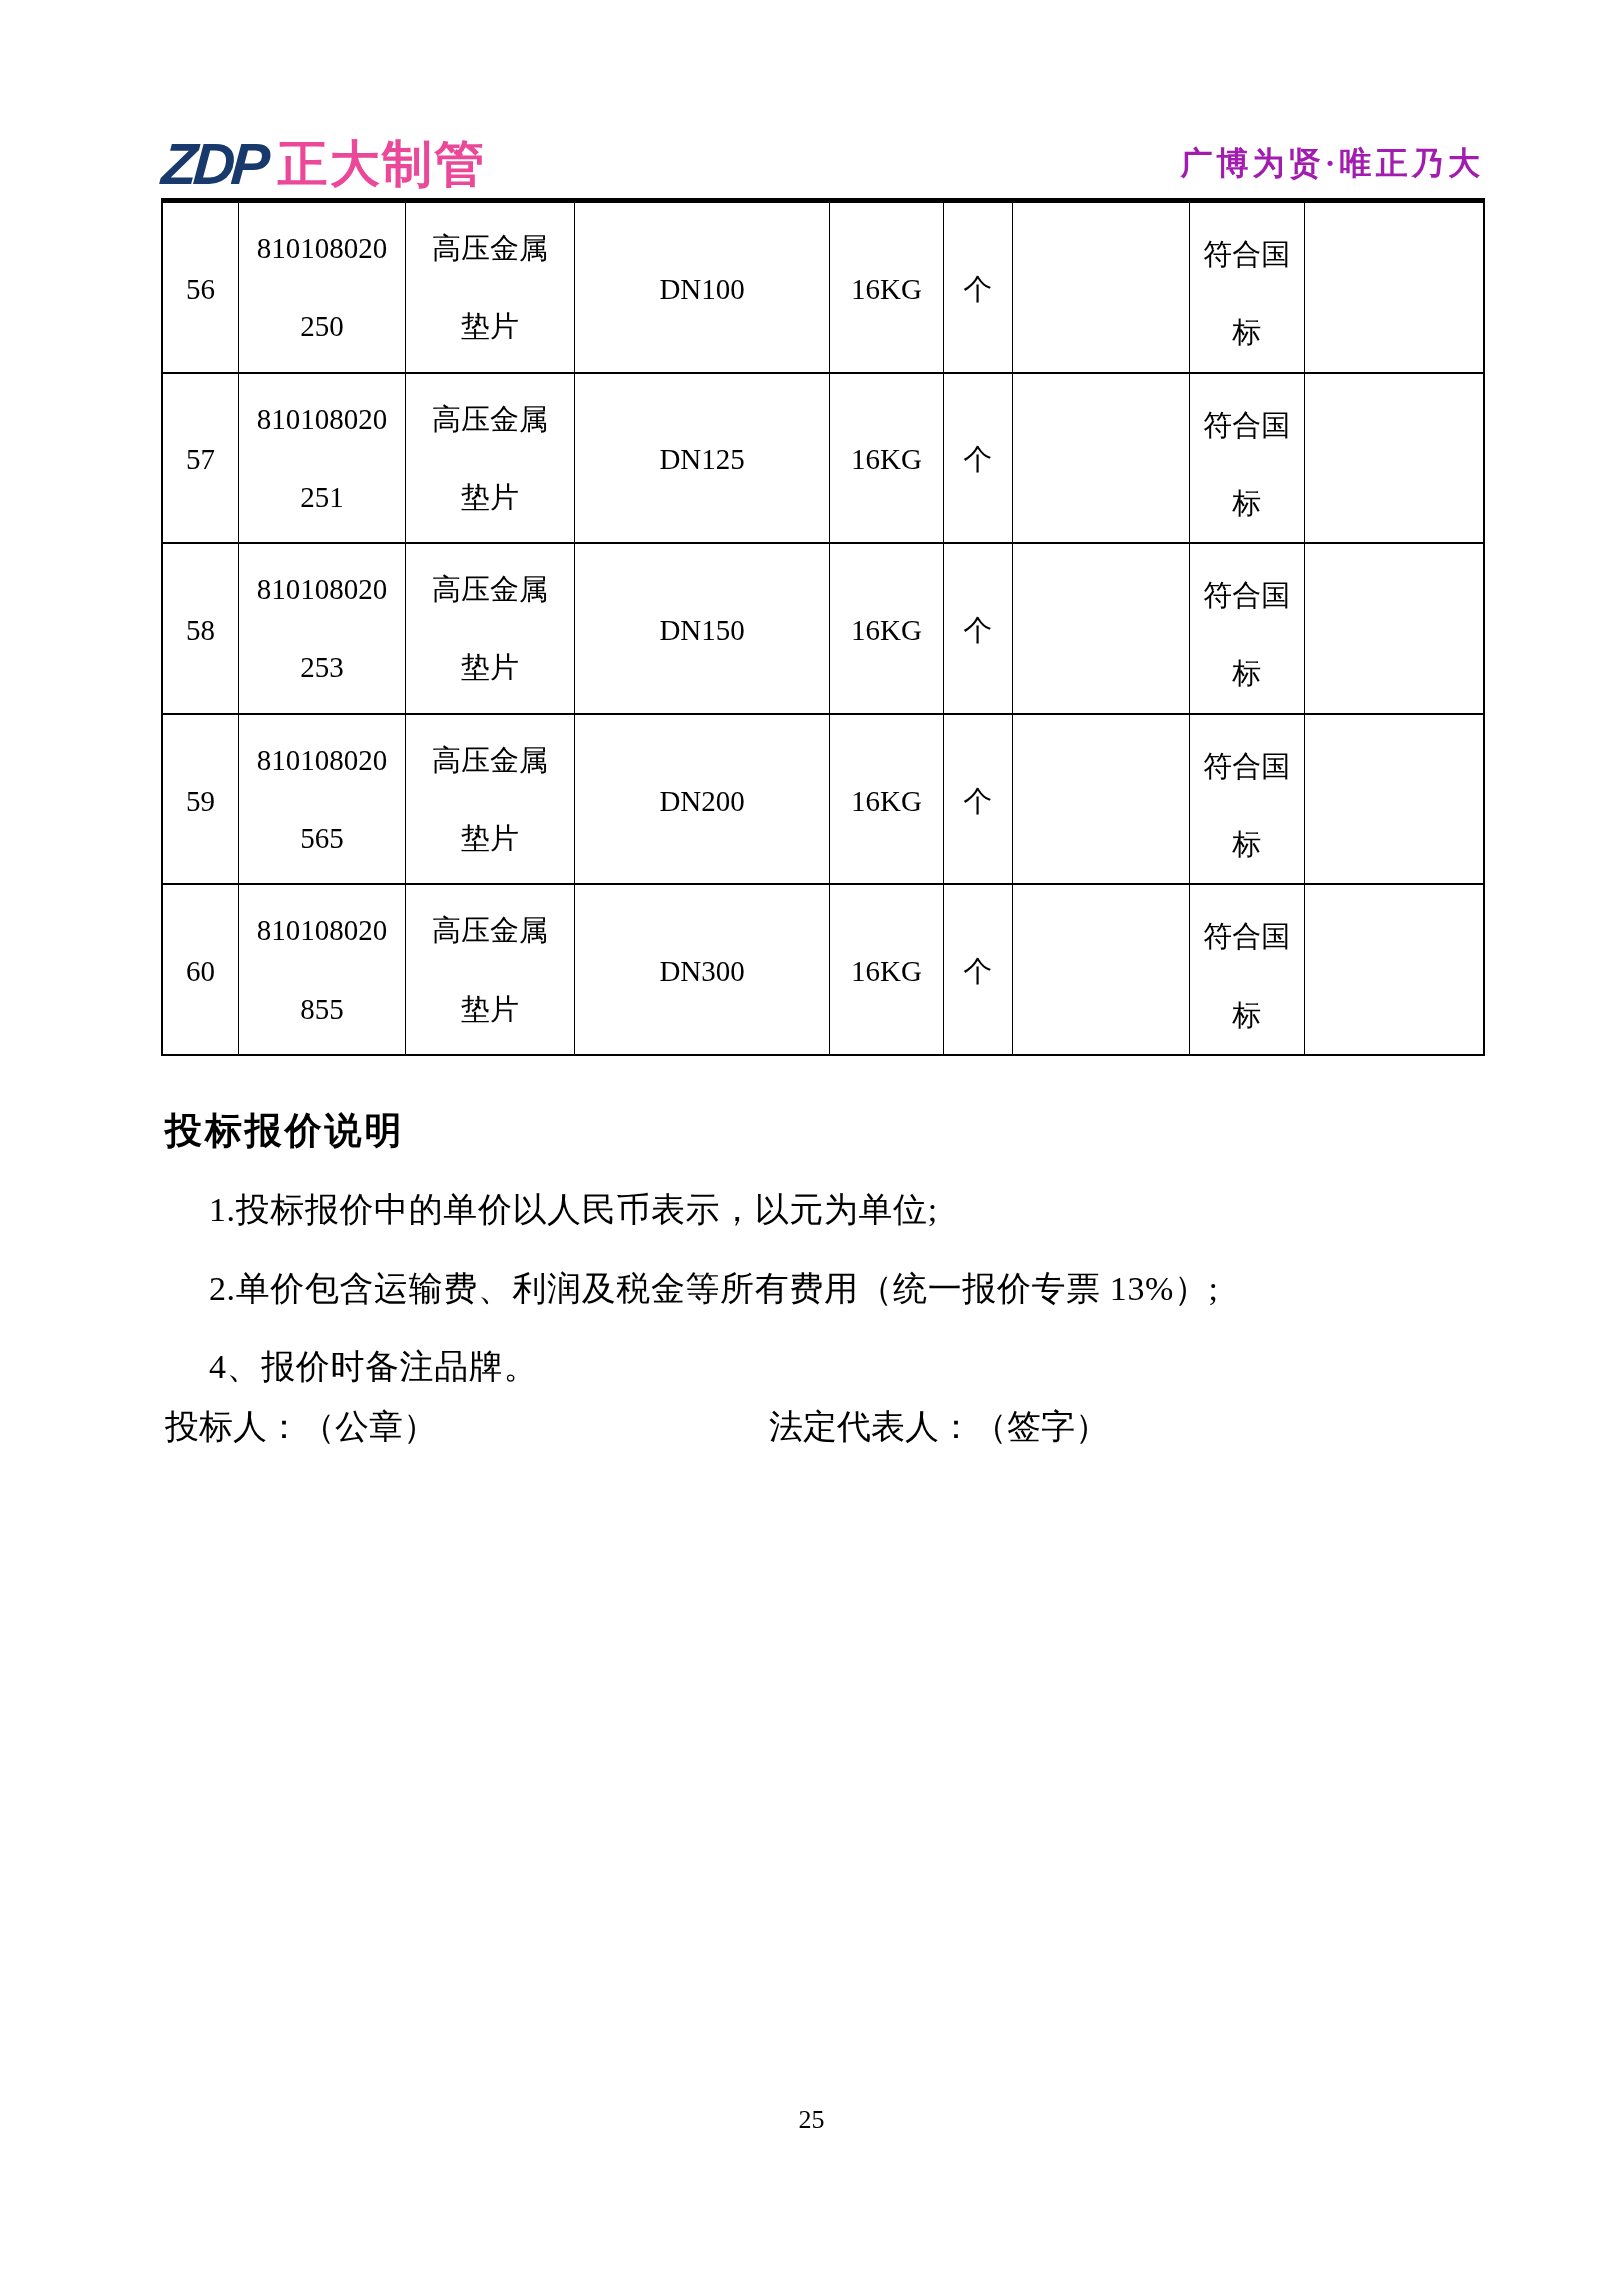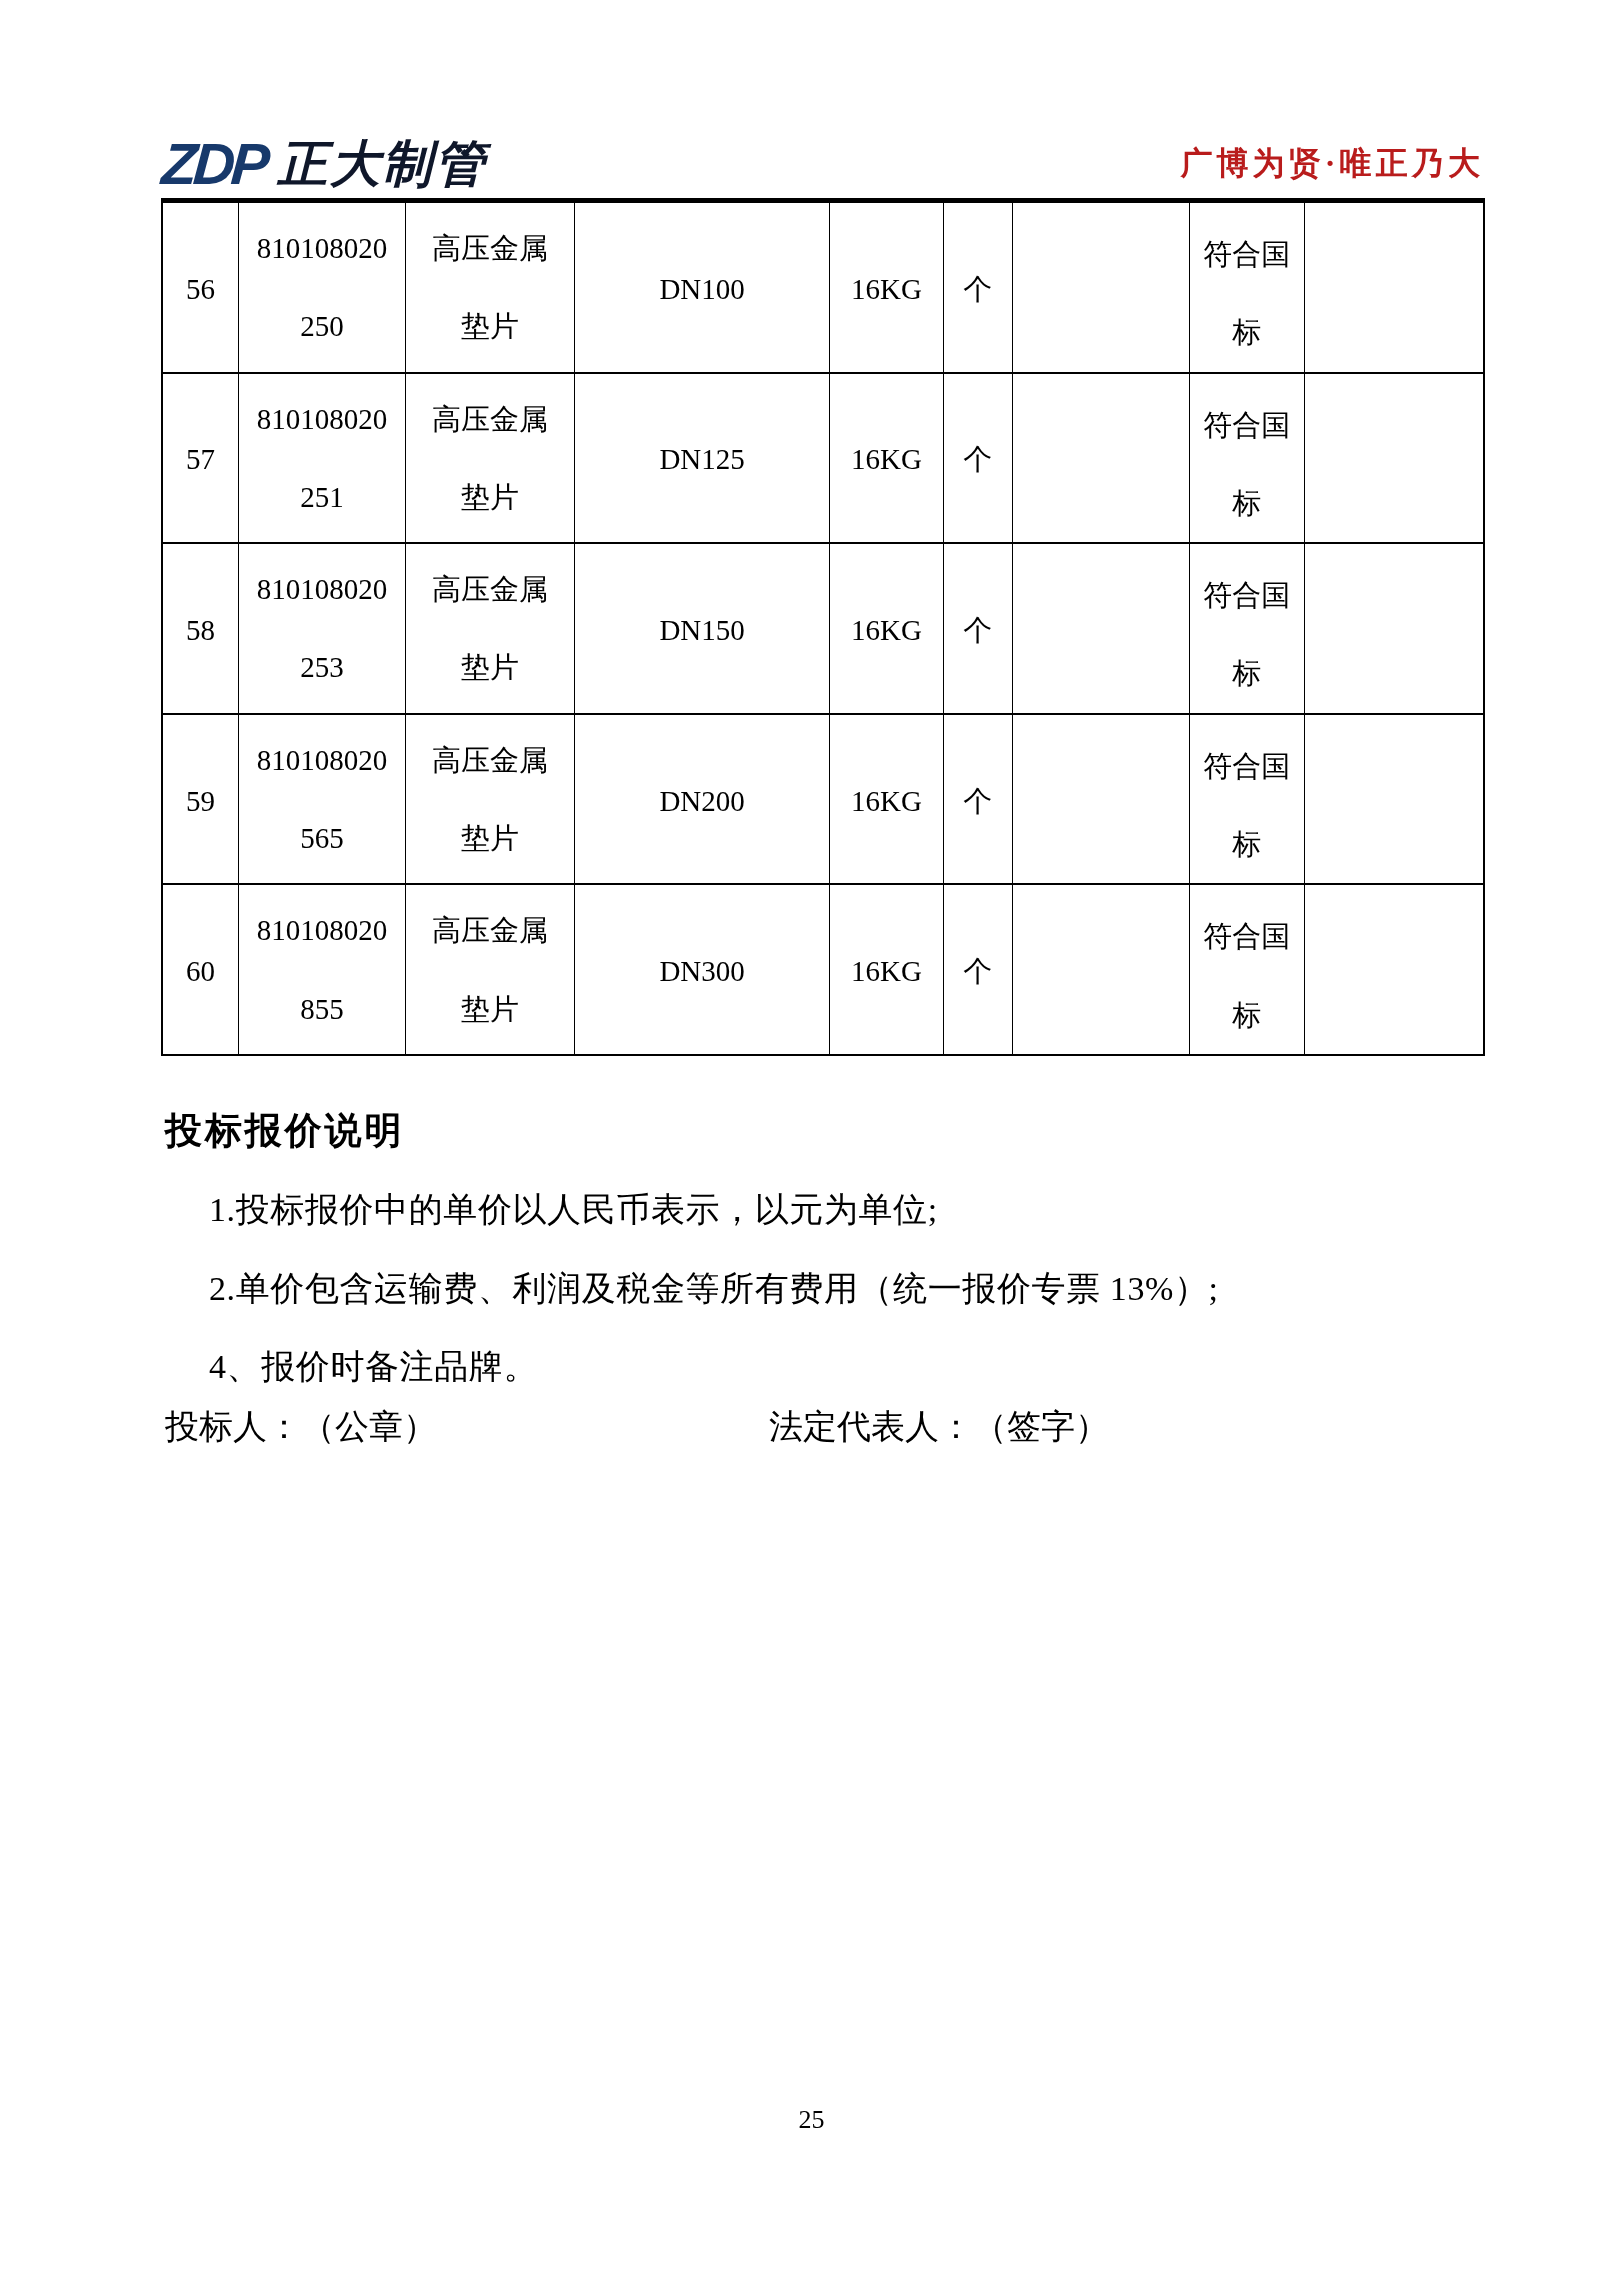--- a/index.html
+++ b/index.html
@@ -22,25 +22,25 @@
     font-family:"Liberation Sans","DejaVu Sans",sans-serif;
     font-style:italic;font-weight:bold;
     font-size:58px;line-height:.86;
     letter-spacing:-4.1px;
     color:#17396b;
     transform:skewX(-4deg);
   }
   .logo-name{
     font-family:"Liberation Sans","DejaVu Sans",sans-serif;
     font-weight:bold;font-size:50px;line-height:.95;
-    letter-spacing:2.3px;color:#0f172a;font-style:italic;
+    letter-spacing:2.3px;color:#ec4899;
   }
   .slogan{
     font-weight:bold;font-size:32px;line-height:1;
-    letter-spacing:4.1px;color:#b91c1c;
+    letter-spacing:4.1px;color:#a21caf;
     padding-bottom:9.4px;
   }
 
   
   .table-wrap{position:absolute;left:161px;top:198px;width:1324px;}
   table{
     width:100%;border-collapse:collapse;table-layout:fixed;
     border:2.9px solid #000;border-top-width:5.8px;
   }
   td{

